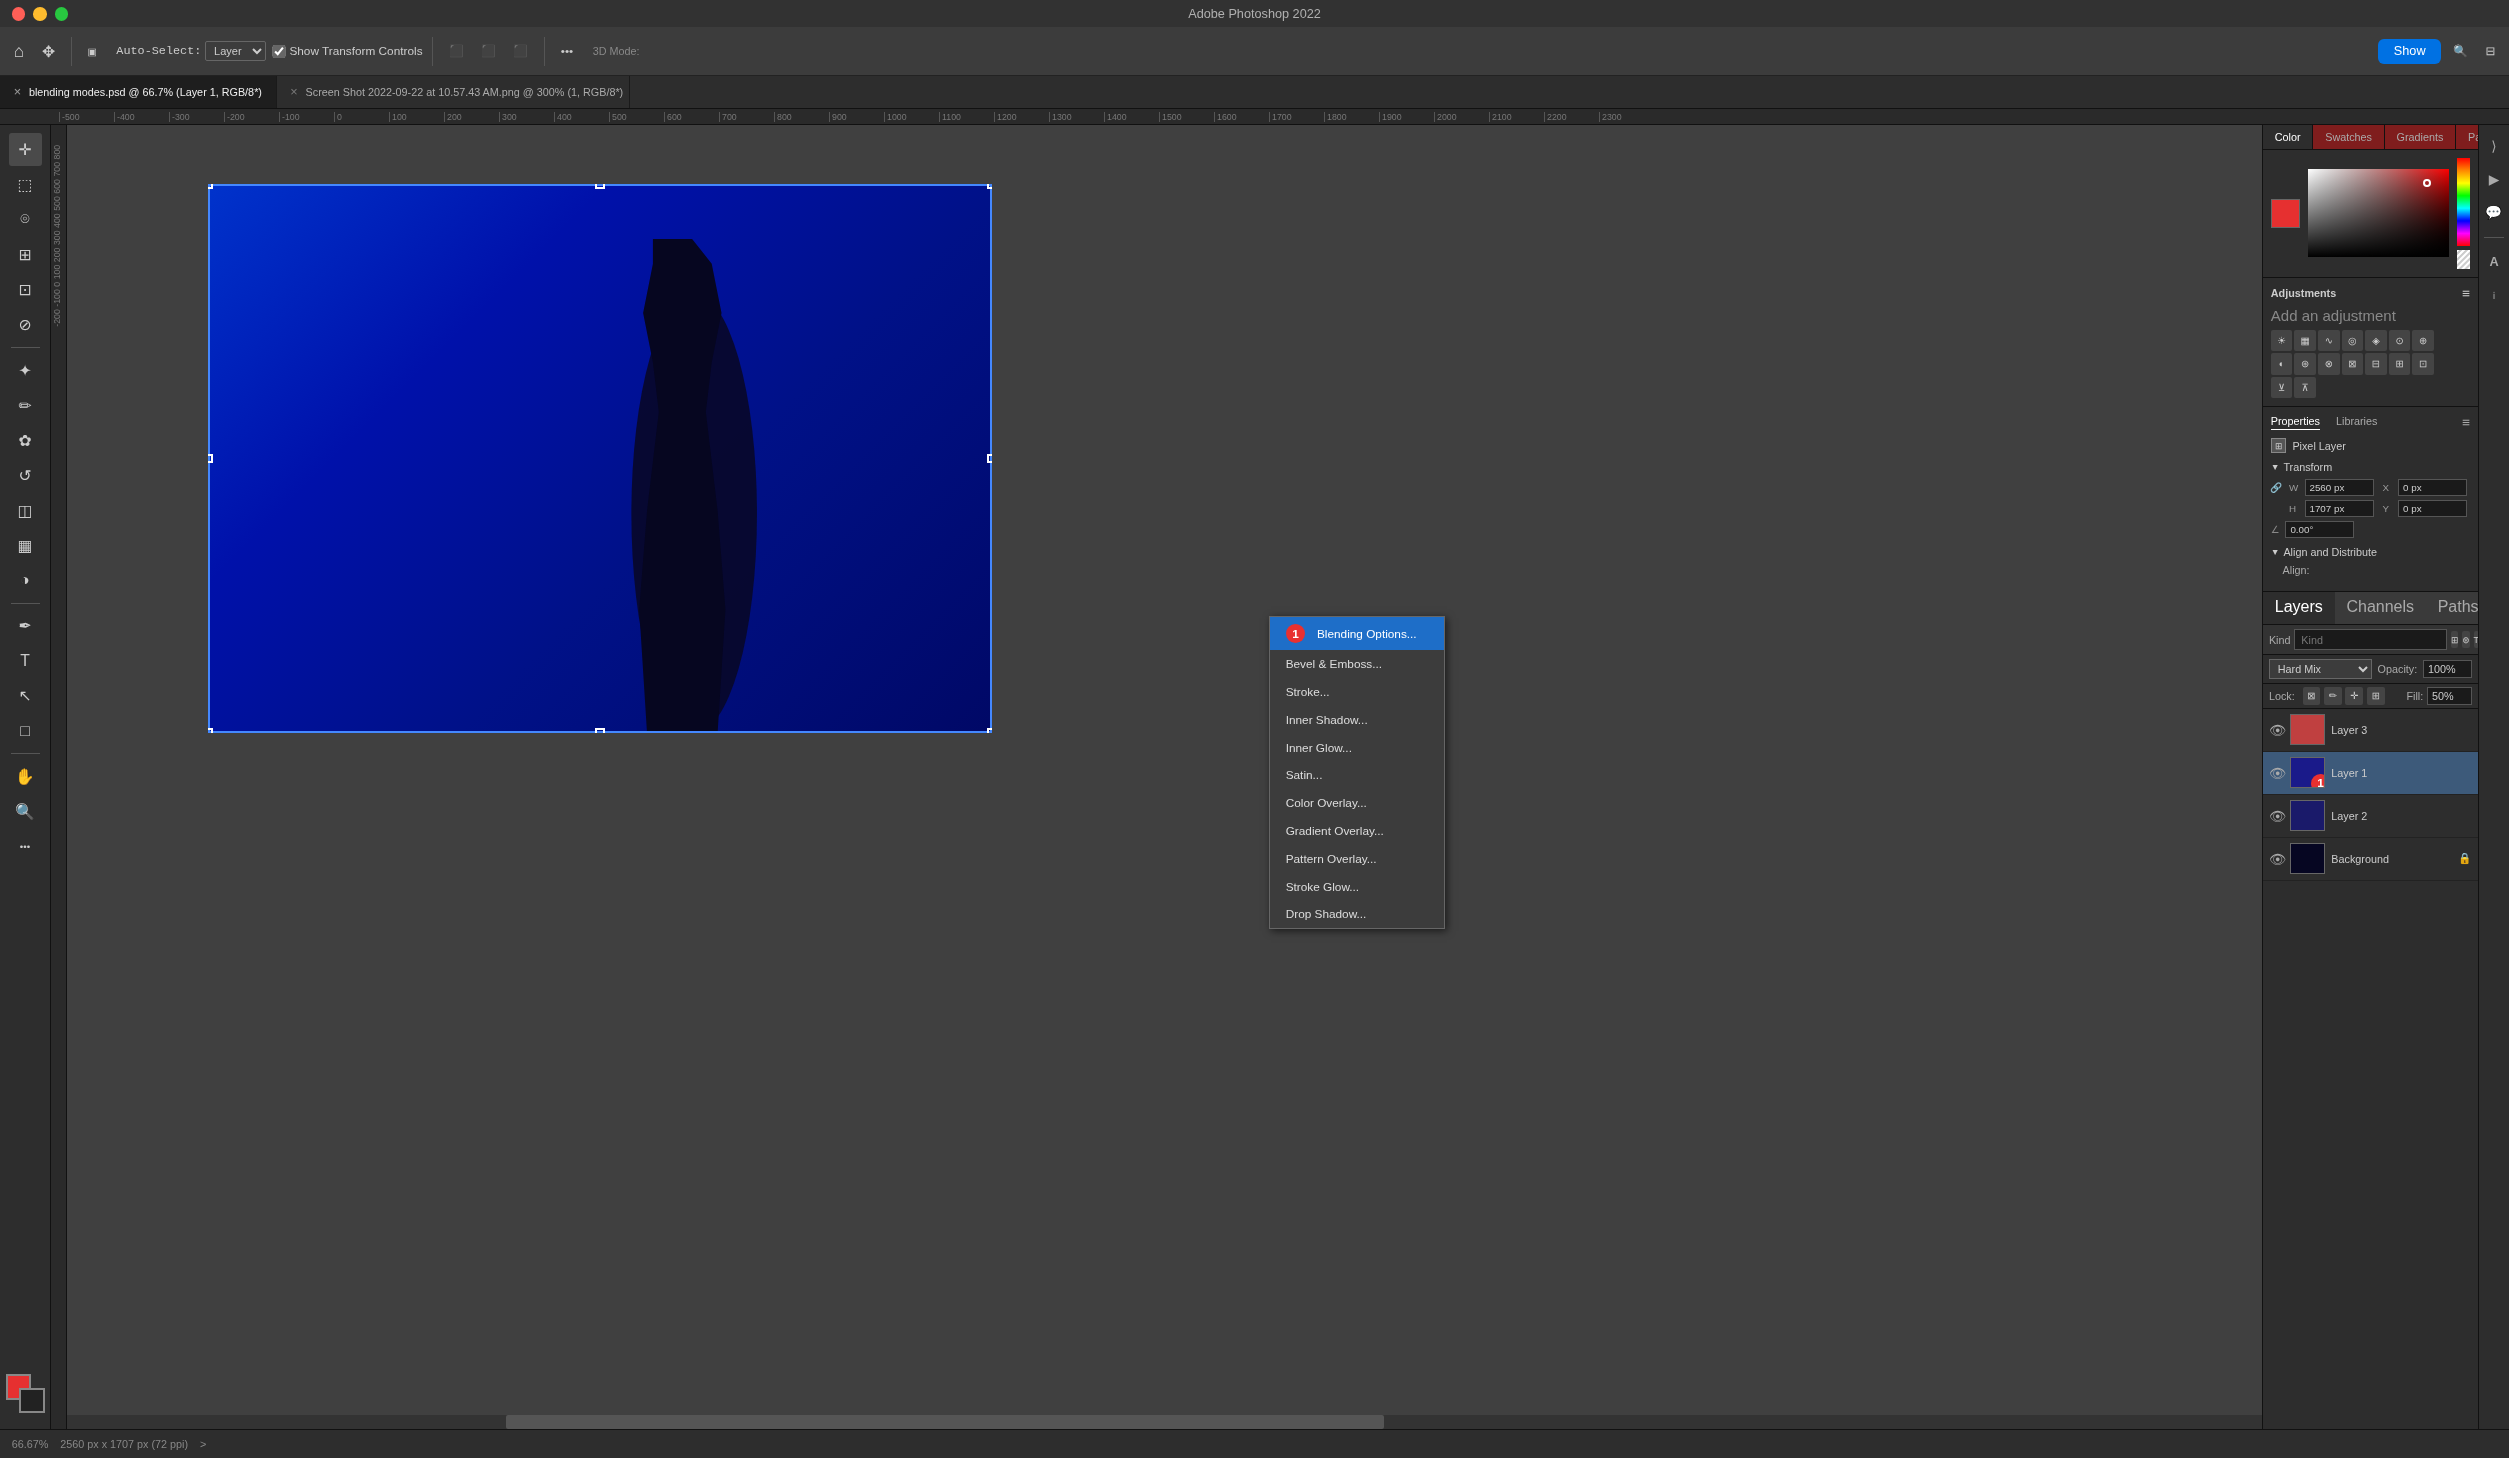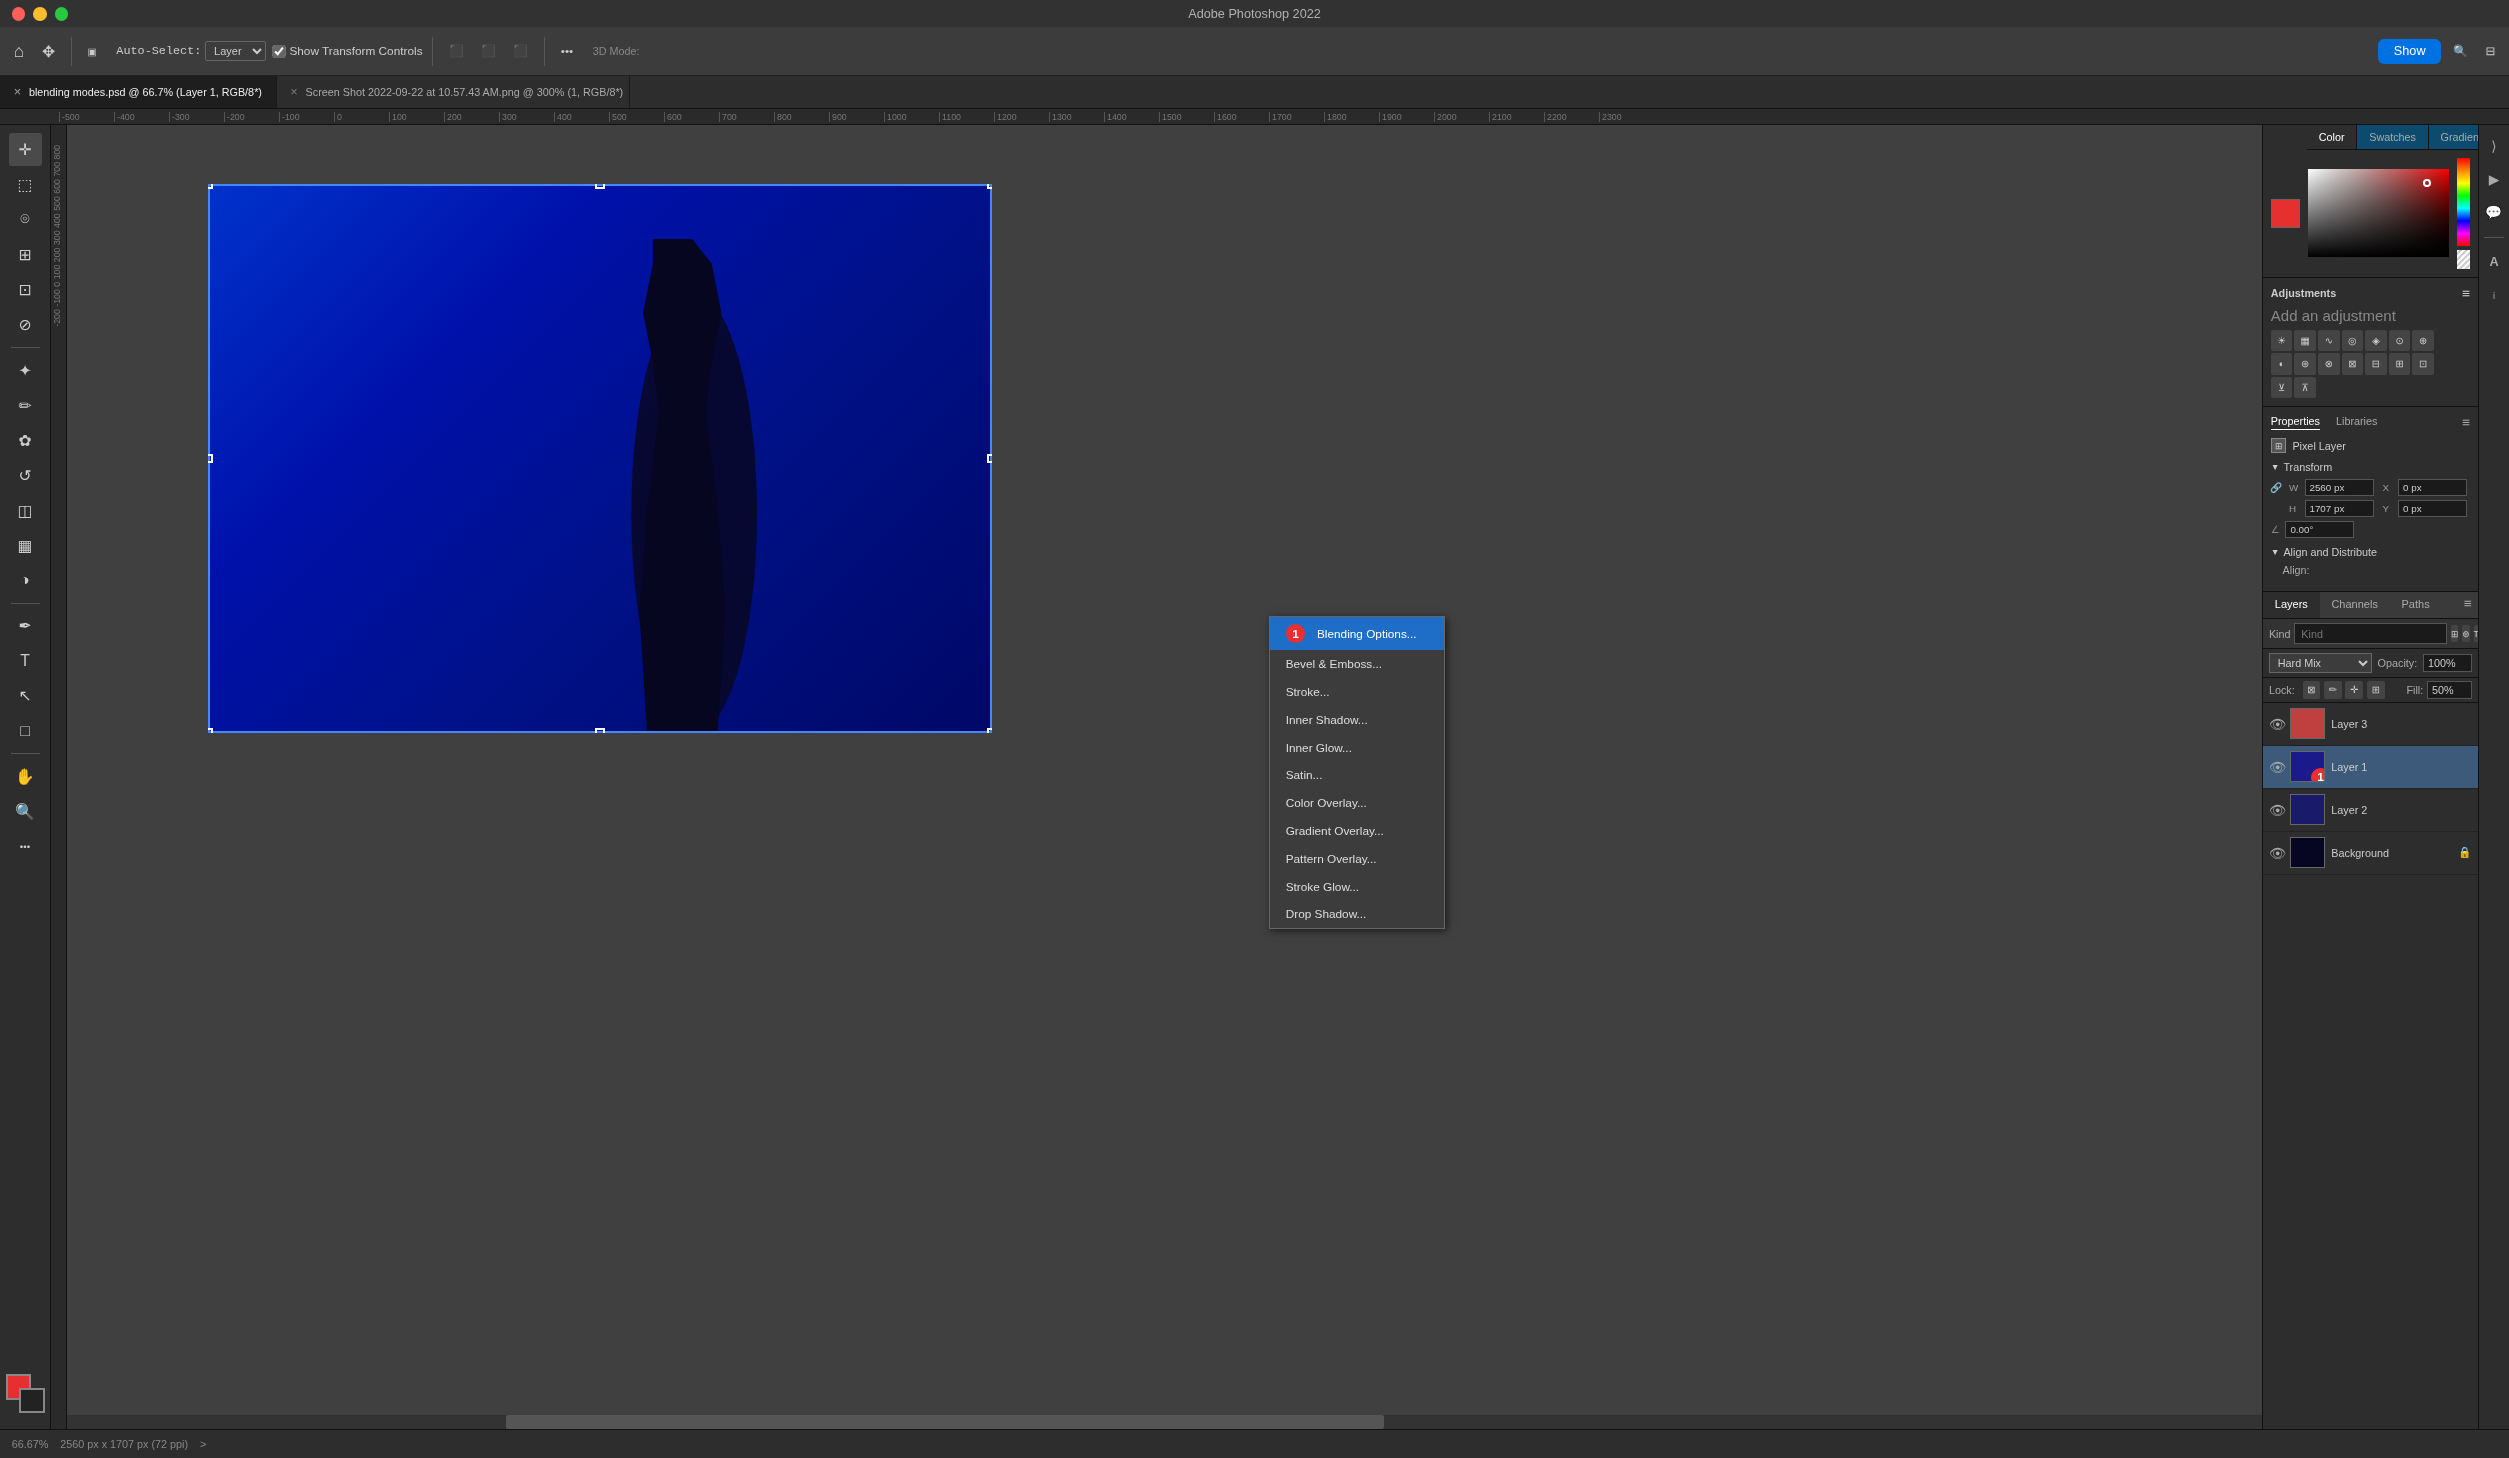--- a/index.html
+++ b/index.html
@@ -286,23 +286,22 @@
       align-items: center;
       justify-content: center;
     }
 
     
     #color-panel {
       border-bottom: 1px solid #111;
     }
     .panel-tabs {
       display: flex;
-      background: #0c4a6e;
+      background: #7f1d1d;
       border-bottom: 1px solid #111;
-      margin-left: 44px;
     }
     .panel-tab {
       padding: 5.9px 11.8px;
       font-size: 10.8px;
       cursor: pointer;
       color: #aaa;
       border-right: 1px solid #111;
     }
     .panel-tab.active {
       color: #fff;
@@ -453,21 +452,21 @@
       display: flex;
       flex-direction: column;
     }
     .layers-tabs {
       display: flex;
       background: #3a3a3a;
       border-bottom: 1px solid #111;
     }
     .layers-tab {
       padding: 5.9px 11.8px;
-      font-size: 11px;
+      font-size: 16px;
       cursor: pointer;
       color: #aaa;
     }
     .layers-tab.active {
       color: #fff;
       background: #2d2d2d;
       border-bottom: 2px solid #2d2d2d;
     }
     .layers-toolbar {
       display: flex;

